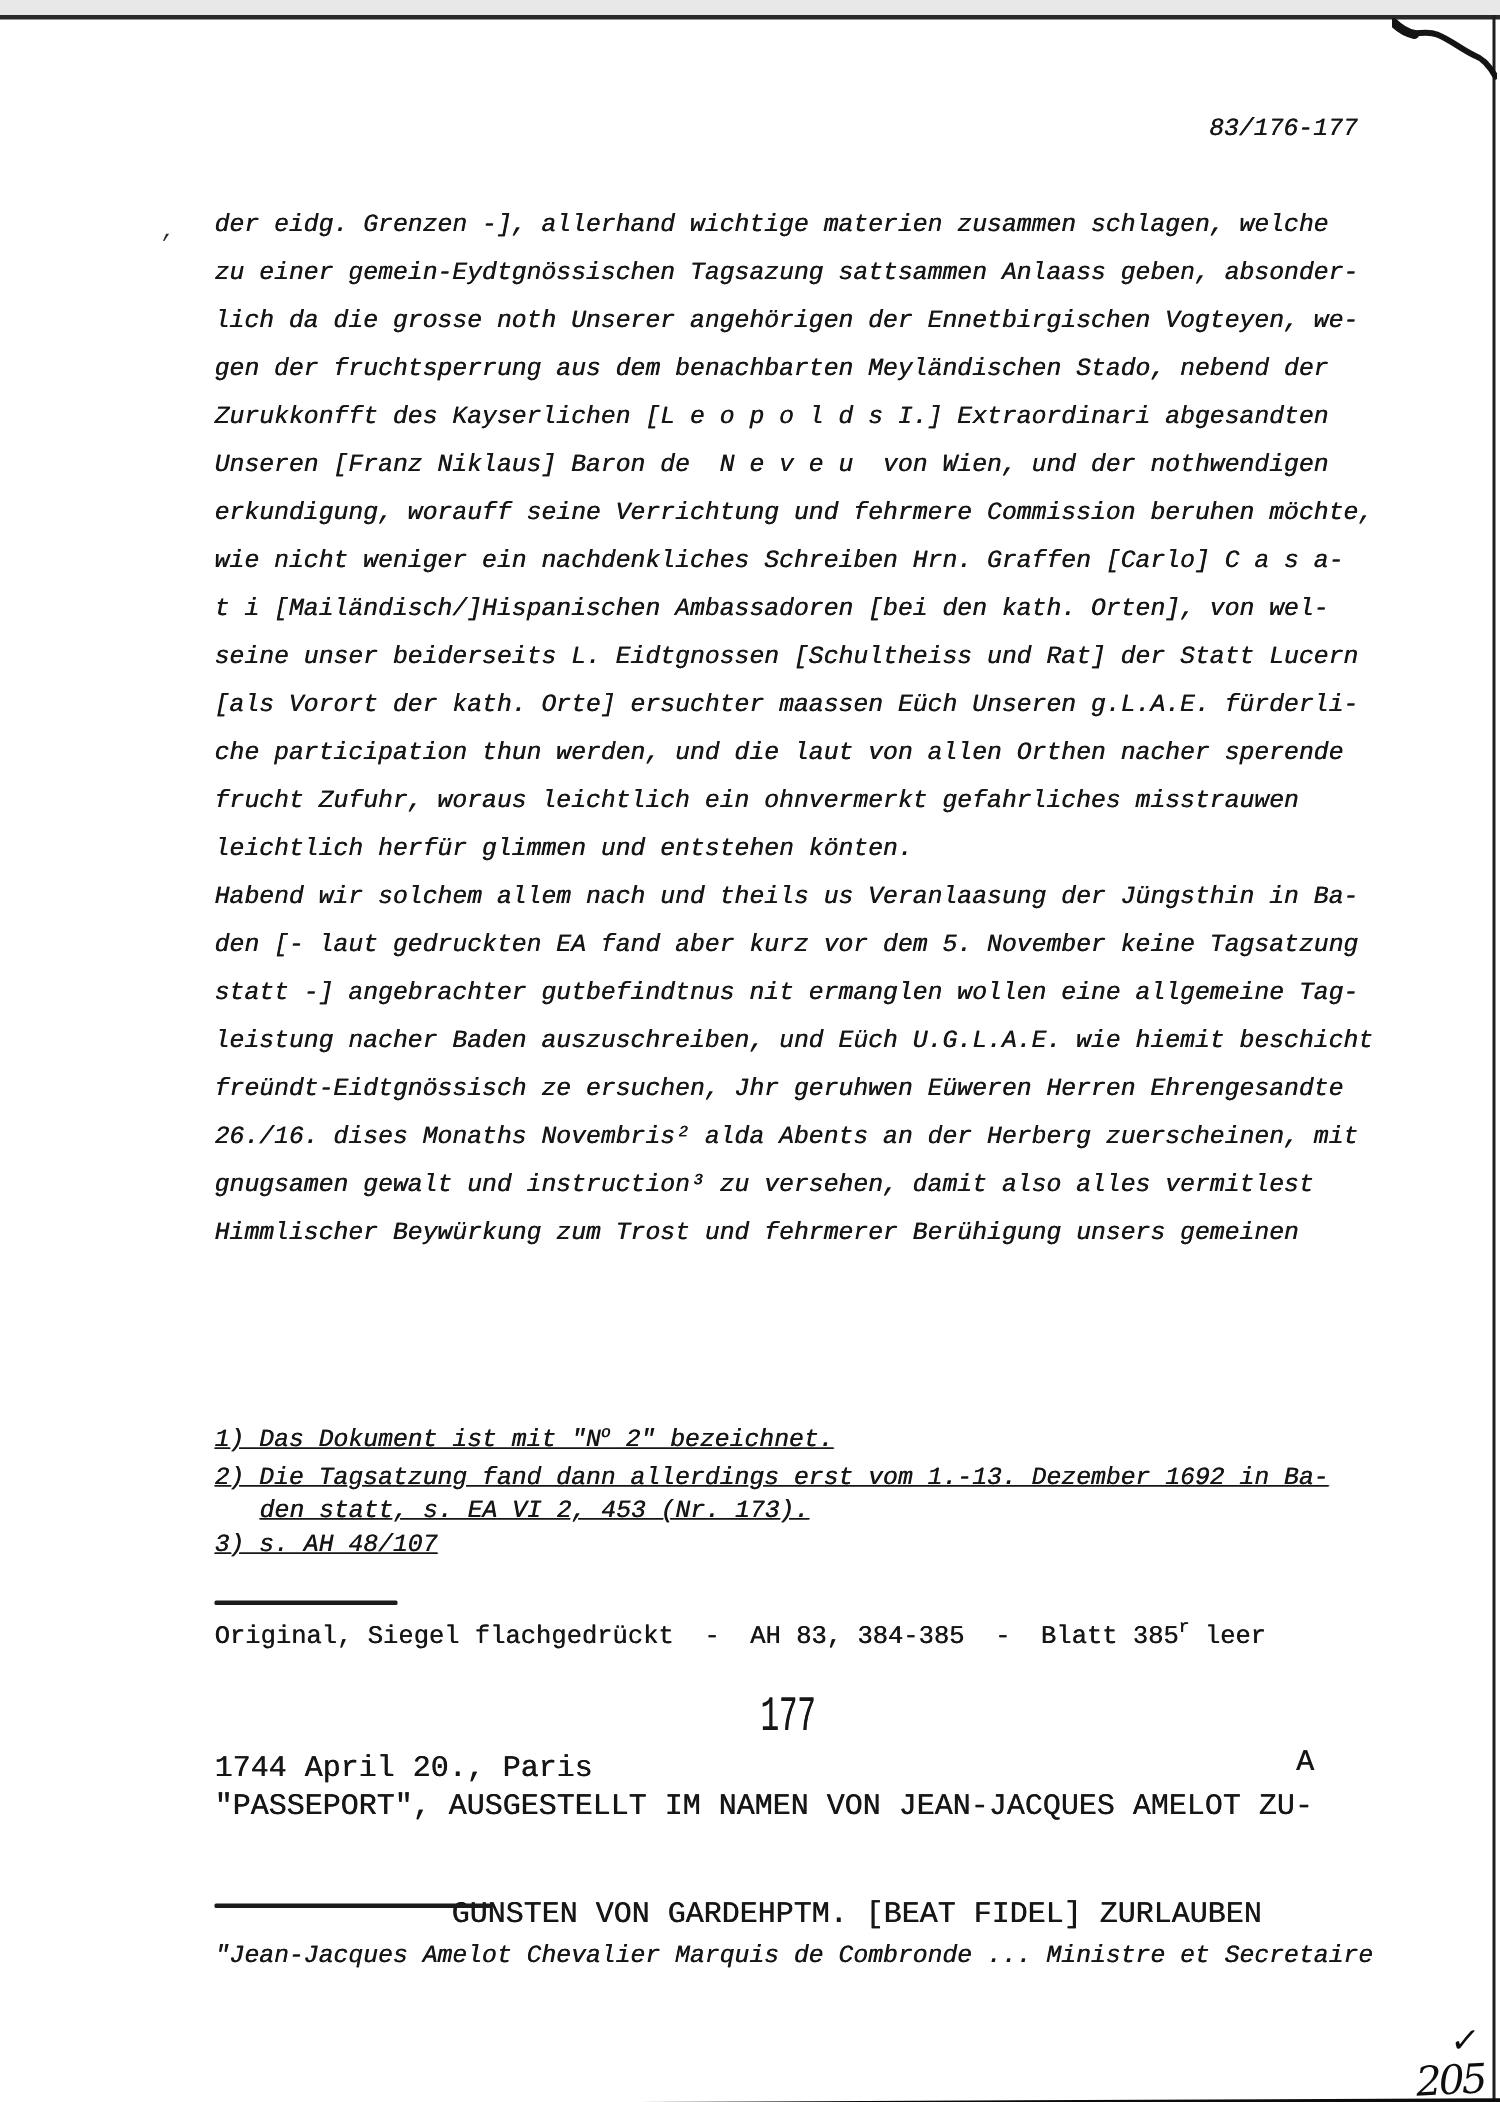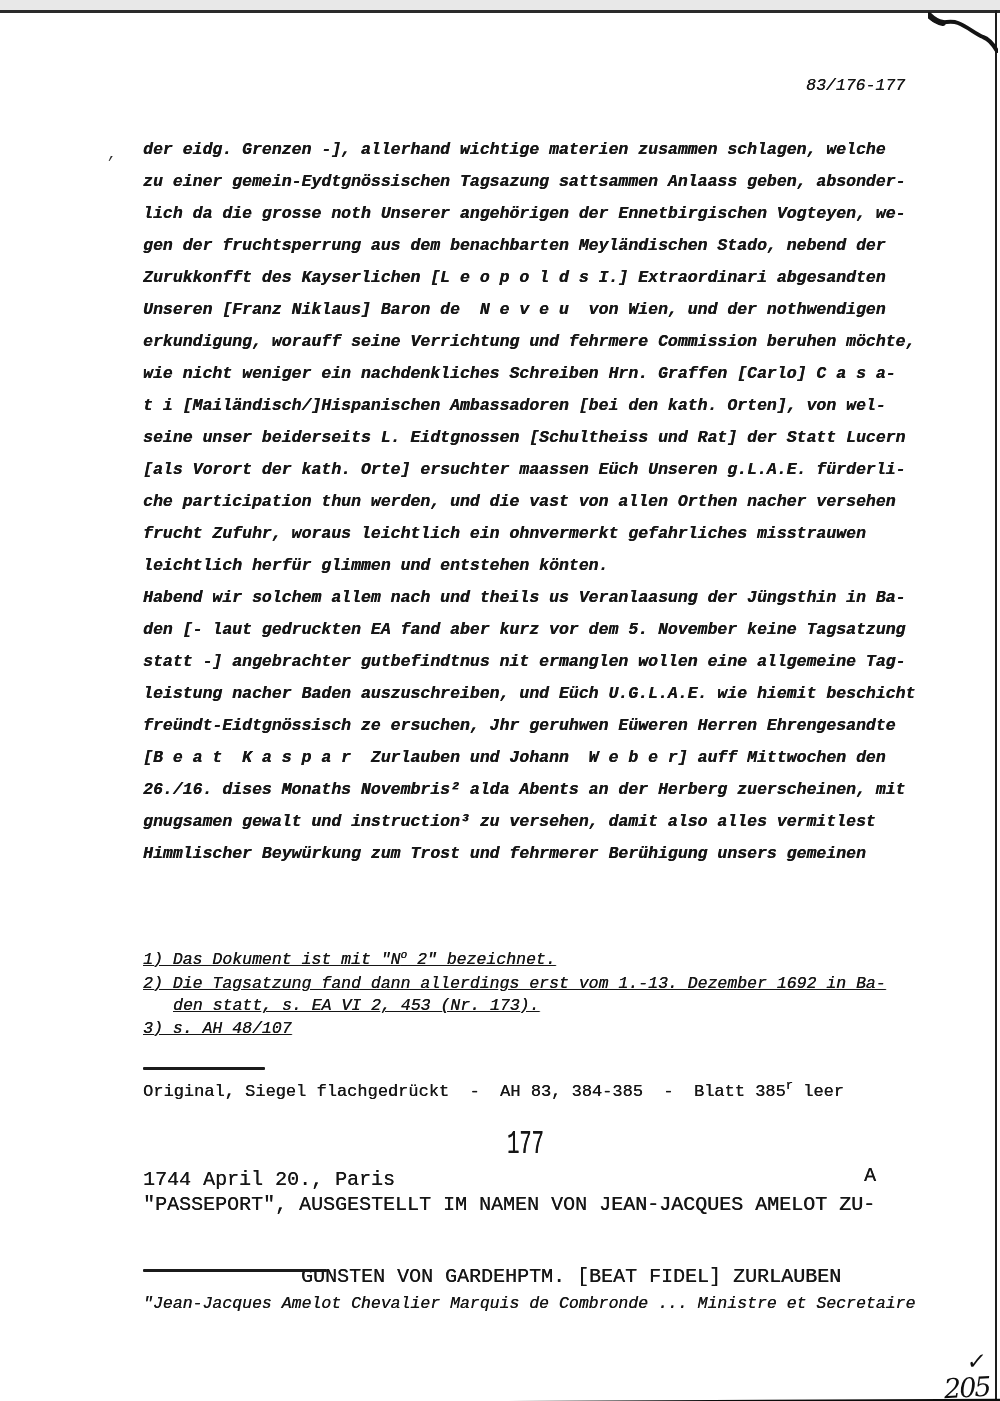--- a/index.html
+++ b/index.html
@@ -17,21 +17,21 @@
   .edge-right{position:absolute;top:0;left:995px;width:2px;height:1401px;background:#1e1e1e;}
   .edge-bottom{position:absolute;left:-6px;top:1391px;width:1014px;height:11px;background:#0c0c0c;transform:rotate(-0.25deg);}
   .corner-squiggle{position:absolute;left:928px;top:2px;}
   .stray-comma{position:absolute;left:108px;top:136px;font-size:15px;color:#2b2b2b;}
 
   
   .page-number{position:absolute;left:806px;top:66px;font-size:16.5px;}
 
   
   .body-lines{position:absolute;left:143px;top:124px;font-size:16.5px;line-height:32px;}
-  .body-lines div{white-space:pre;font-weight:bold;}
+  .body-lines div{white-space:pre;}
 
   
   .footnotes{position:absolute;left:143px;top:939px;font-size:16.5px;line-height:22.5px;}
   .fn-line{white-space:pre;text-decoration:underline;}
   .fn-indent{padding-left:30px;}
   .sup{font-size:11px;position:relative;top:-6px;}
 
   
   .rule{position:absolute;background:#1b1b1b;height:3px;border-radius:1px;}
   .rule1{left:143px;top:1057px;width:122px;}
@@ -78,29 +78,28 @@
       <div>zu einer gemein-Eydtgnössischen Tagsazung sattsammen Anlaass geben, absonder-</div>
       <div>lich da die grosse noth Unserer angehörigen der Ennetbirgischen Vogteyen, we-</div>
       <div>gen der fruchtsperrung aus dem benachbarten Meyländischen Stado, nebend der</div>
       <div>Zurukkonfft des Kayserlichen [L e o p o l d s I.] Extraordinari abgesandten</div>
       <div>Unseren [Franz Niklaus] Baron de  N e v e u  von Wien, und der nothwendigen</div>
       <div>erkundigung, worauff seine Verrichtung und fehrmere Commission beruhen möchte,</div>
       <div>wie nicht weniger ein nachdenkliches Schreiben Hrn. Graffen [Carlo] C a s a-</div>
       <div>t i [Mailändisch/]Hispanischen Ambassadoren [bei den kath. Orten], von wel-</div>
       <div>seine unser beiderseits L. Eidtgnossen [Schultheiss und Rat] der Statt Lucern</div>
       <div>[als Vorort der kath. Orte] ersuchter maassen Eüch Unseren g.L.A.E. fürderli-</div>
-      <div>che participation thun werden, und die vast von allen Orthen nacher versehen</div>
+      <div>che participation thun werden, und die laut von allen Orthen nacher sperende</div>
       <div>frucht Zufuhr, woraus leichtlich ein ohnvermerkt gefahrliches misstrauwen</div>
       <div>leichtlich herfür glimmen und entstehen könten.</div>
       <div>Habend wir solchem allem nach und theils us Veranlaasung der Jüngsthin in Ba-</div>
       <div>den [- laut gedruckten EA fand aber kurz vor dem 5. November keine Tagsatzung</div>
       <div>statt -] angebrachter gutbefindtnus nit ermanglen wollen eine allgemeine Tag-</div>
       <div>leistung nacher Baden auszuschreiben, und Eüch U.G.L.A.E. wie hiemit beschicht</div>
       <div>freündt-Eidtgnössisch ze ersuchen, Jhr geruhwen Eüweren Herren Ehrengesandte</div>
-      <div>[B e a t  K a s p a r  Zurlauben und Johann  W e b e r] auff Mittwochen den</div>
       <div>26./16. dises Monaths Novembris² alda Abents an der Herberg zuerscheinen, mit</div>
       <div>gnugsamen gewalt und instruction³ zu versehen, damit also alles vermitlest</div>
       <div>Himmlischer Beywürkung zum Trost und fehrmerer Berühigung unsers gemeinen</div>
     </div>
 
   <div class="footnotes it tw">
     <div class="fn-line"><span>1) Das Dokument ist mit "N</span><span class="sup">o</span><span> 2" bezeichnet.</span></div>
     <div class="fn-line">2) Die Tagsatzung fand dann allerdings erst vom 1.-13. Dezember 1692 in Ba-</div>
     <div class="fn-line fn-indent">den statt, s. EA VI 2, 453 (Nr. 173).</div>
     <div class="fn-line">3) s. AH 48/107</div>

